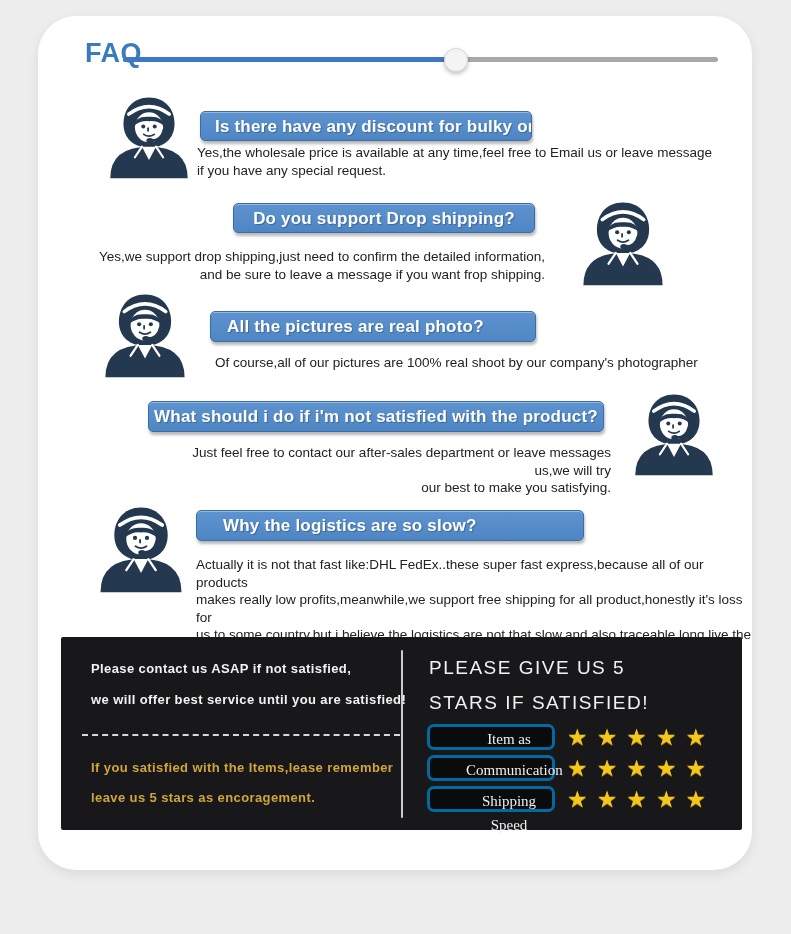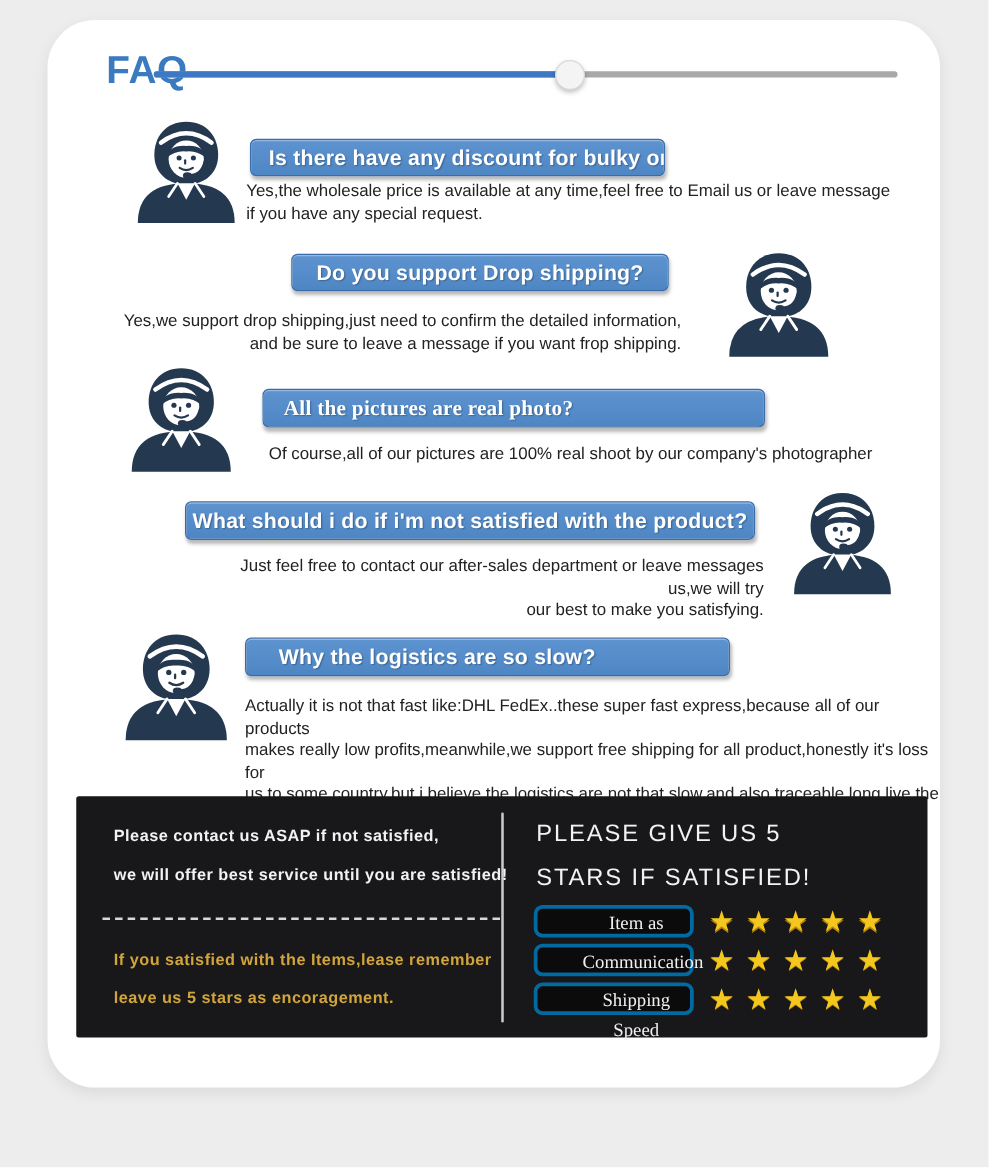--- a/index.html
+++ b/index.html
@@ -9,21 +9,21 @@
     --avatar_navy:#24384f; --answer_text:#222222;
     --footer_bg:#18181a; --footer_text:#f2f2f2; --footer_accent:#d2a43c;
     --star_gold:#f3c71d; --pill_bg:#0b0b0b;
   }
   *{margin:0;padding:0;box-sizing:border-box;}
   body{font-family:"Liberation Sans",sans-serif;}
   .page{position:relative;width:791px;height:934px;background:var(--page_bg);overflow:hidden;}
   .card{position:absolute;left:38px;top:16px;width:714px;height:854px;background:var(--card_bg);
         border-radius:38px;box-shadow:0 4px 12px rgba(0,0,0,.08);}
 
-  .faq-title{position:absolute;left:47px;top:22px;font-size:31px;font-weight:800;
+  .faq-title{position:absolute;left:47px;top:22px;font-size:27px;font-weight:800;
              color:var(--title_blue);letter-spacing:.5px;}
 
   .slider{position:absolute;left:85px;top:30px;width:595px;height:28px;}
   .slider-track{position:absolute;left:0;top:11px;width:595px;height:5px;border-radius:3px;background:var(--slider_track);}
   .slider-fill{position:absolute;left:0;top:11px;width:333px;height:5px;border-radius:3px;background:var(--slider_fill);}
   .slider-knob{position:absolute;left:321px;top:2px;width:24px;height:24px;border-radius:50%;
                background:#f4f4f4;border:1px solid #d9d9d9;box-shadow:0 2px 4px rgba(0,0,0,.25);}
 
   .avatar{position:absolute;}
   .avatar svg{width:100%;height:100%;display:block;}
@@ -40,21 +40,21 @@
   .a5{left:57px;top:487px;width:92px;height:92px;}
 
   .banner{position:absolute;height:30px;border-radius:5px;color:#fff;font-weight:bold;font-size:17px;
           line-height:29px;letter-spacing:.2px;text-shadow:1px 1px 1px rgba(0,0,0,.25);
           background:linear-gradient(180deg,#5d93cf 0%,var(--banner_blue,#4e86c4) 100%);
           border:1px solid var(--banner_blue_dark);
           box-shadow:1px 3px 3px rgba(0,0,0,.28), inset 0 1px 0 rgba(255,255,255,.35);
           white-space:nowrap;overflow:hidden;}
   .b1{left:162px;top:95px;width:332px;padding-left:14px;}
   .b2{left:195px;top:187px;width:302px;text-align:center;}
-  .b3{left:172px;top:295px;width:402px;height:31px;padding-left:16px;line-height:30px;font-family:Liberation Serif, serif;}
+  .b3{left:172px;top:295px;width:326px;height:31px;padding-left:16px;line-height:30px;}
   .b4{left:110px;top:385px;width:456px;height:31px;text-align:center;line-height:30px;}
   .b5{left:158px;top:494px;width:388px;height:31px;padding-left:26px;line-height:30px;}
 
   .answer{position:absolute;color:var(--answer_text);font-size:13.5px;line-height:17.5px;white-space:pre-line;}
   .ans1{left:159px;top:128px;width:540px;}
   .ans2{left:60px;top:232px;width:447px;text-align:right;}
   .ans3{left:177px;top:338px;width:520px;}
   .ans4{left:120px;top:428px;width:453px;text-align:right;}
   .ans5{left:158px;top:540px;width:556px;}
 

